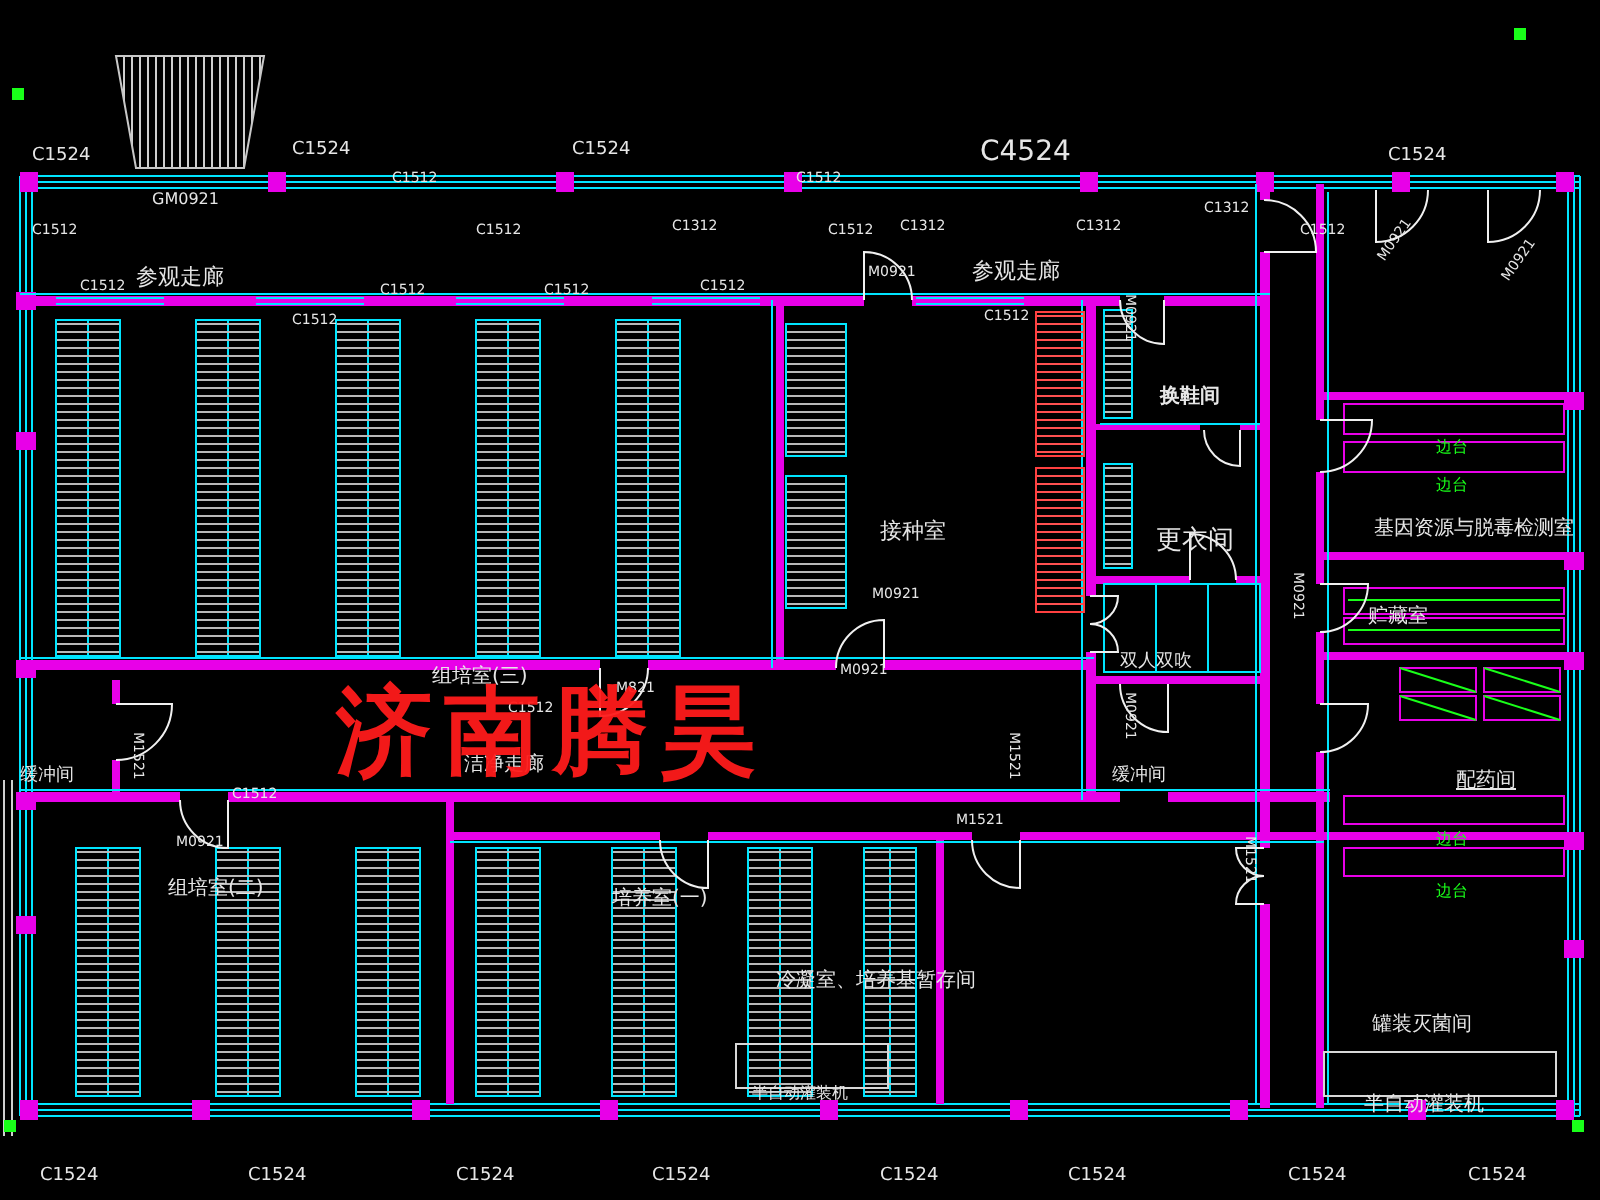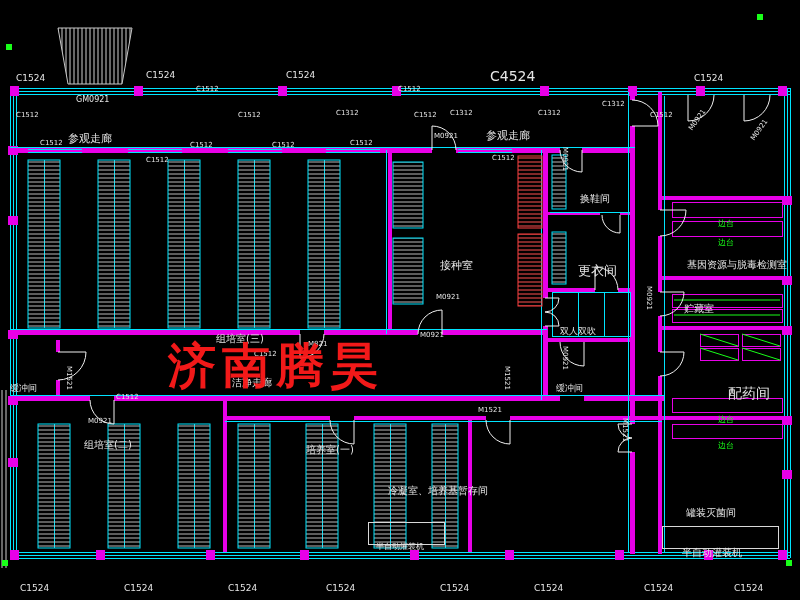--- a/index.html
+++ b/index.html
@@ -228,38 +228,38 @@
       <span class="lbl" style="left: 40px; top: 124px; font-size: 7px;">C1512</span>
       <span class="lbl" style="left: 68px; top: 117px; font-size: 11px;">参观走廊</span>
       <span class="lbl" style="left: 190px; top: 126px; font-size: 7px;">C1512</span>
       <span class="lbl" style="left: 272px; top: 126px; font-size: 7px;">C1512</span>
       <span class="lbl" style="left: 350px; top: 124px; font-size: 7px;">C1512</span>
       <span class="lbl" style="left: 434px; top: 117px; font-size: 7px;">M0921</span>
       <span class="lbl" style="left: 486px; top: 114px; font-size: 11px;">参观走廊</span>
       <span class="lbl" style="left: 146px; top: 141px; font-size: 7px;">C1512</span>
       <span class="lbl" style="left: 492px; top: 139px; font-size: 7px;">C1512</span>
       <span class="lbl" style="left: 568px; top: 131px; font-size: 7px; transform: rotate(90deg);">M0921</span>
-      <span class="lbl" style="left: 580px; top: 178px; font-size: 10px;">换鞋间</span>
+      <span class="lbl" style="left: 580px; top: 178px; font-size: 10px; font-weight: bold;">换鞋间</span>
       <span class="lbl" style="left: 440px; top: 244px; font-size: 11px;">接种室</span>
       <span class="lbl" style="left: 578px; top: 248px; font-size: 13px;">更衣间</span>
       <span class="lbl" style="left: 670px; top: 244px; font-size: 10px; margin-left: 17px;">基因资源与脱毒检测室</span>
       <span class="lbl" style="left: 684px; top: 288px; font-size: 10px;">贮藏室</span>
       <span class="lbl" style="left: 560px; top: 311px; font-size: 9px;">双人双吹</span>
       <span class="lbl" style="left: 436px; top: 278px; font-size: 7px;">M0921</span>
       <span class="lbl" style="left: 420px; top: 316px; font-size: 7px;">M0921</span>
       <span class="lbl" style="left: 196px; top: 318px; font-size: 10px; margin-left: 20px;">组培室(三)</span>
       <span class="lbl" style="left: 254px; top: 335px; font-size: 7px;">C1512</span>
       <span class="lbl" style="left: 308px; top: 325px; font-size: 7px;">M821</span>
       <span class="lbl" style="left: 72px; top: 350px; font-size: 7px; transform: rotate(90deg);">M1521</span>
       <span class="lbl" style="left: 10px; top: 368px; font-size: 9px;">缓冲间</span>
       <span class="lbl" style="left: 232px; top: 362px; font-size: 10px;">洁净走廊</span>
       <span class="lbl" style="left: 556px; top: 368px; font-size: 9px;">缓冲间</span>
       <span class="lbl" style="left: 568px; top: 330px; font-size: 7px; transform: rotate(90deg);">M0921</span>
       <span class="lbl" style="left: 510px; top: 350px; font-size: 7px; transform: rotate(90deg);">M1521</span>
-      <span class="lbl" style="left: 728px; top: 370px; font-size: 14px;">配药间</span>
+      <span class="lbl" style="left: 728px; top: 370px; font-size: 10px; text-decoration: underline;">配药间</span>
       <span class="lbl" style="left: 652px; top: 270px; font-size: 7px; transform: rotate(90deg);">M0921</span>
       <span class="lbl" style="left: 628px; top: 402px; font-size: 7px; transform: rotate(90deg);">M1521</span>
       <span class="lbl" style="left: 478px; top: 391px; font-size: 7px;">M1521</span>
       <span class="lbl" style="left: 116px; top: 378px; font-size: 7px;">C1512</span>
       <span class="lbl" style="left: 88px; top: 402px; font-size: 7px;">M0921</span>
       <span class="lbl" style="left: 84px; top: 424px; font-size: 10px;">组培室(二)</span>
       <span class="lbl" style="left: 306px; top: 429px; font-size: 10px;">培养室(一)</span>
       <span class="lbl" style="left: 388px; top: 470px; font-size: 10px;">冷凝室、培养基暂存间</span>
       <span class="lbl" style="left: 686px; top: 492px; font-size: 10px;">罐装灭菌间</span>
       <span class="lbl" style="left: 682px; top: 532px; font-size: 10px;">半自动灌装机</span>

